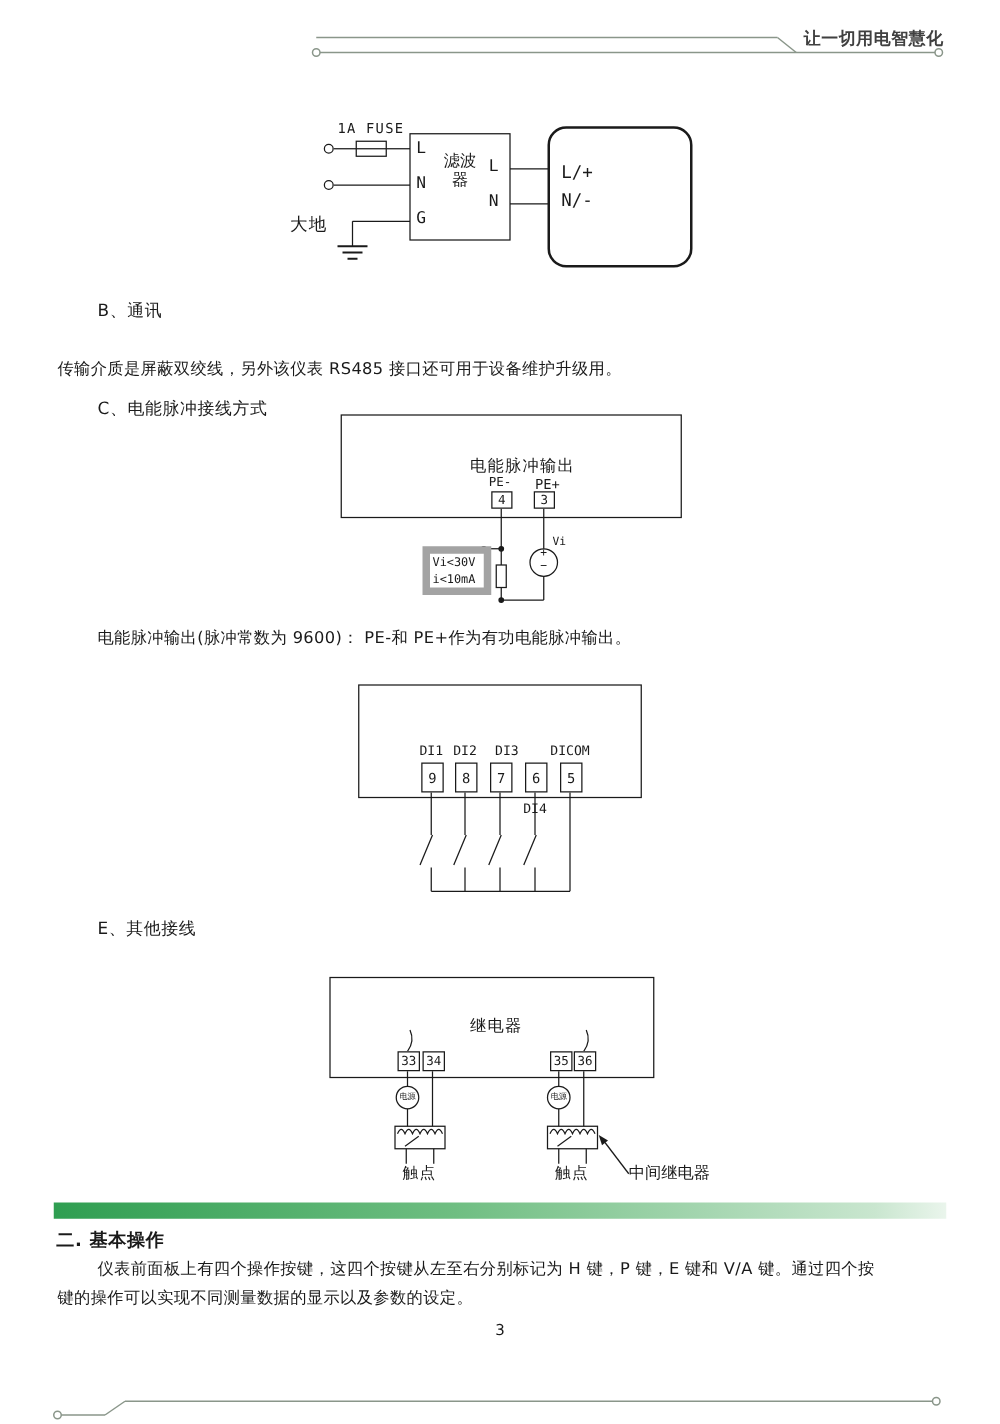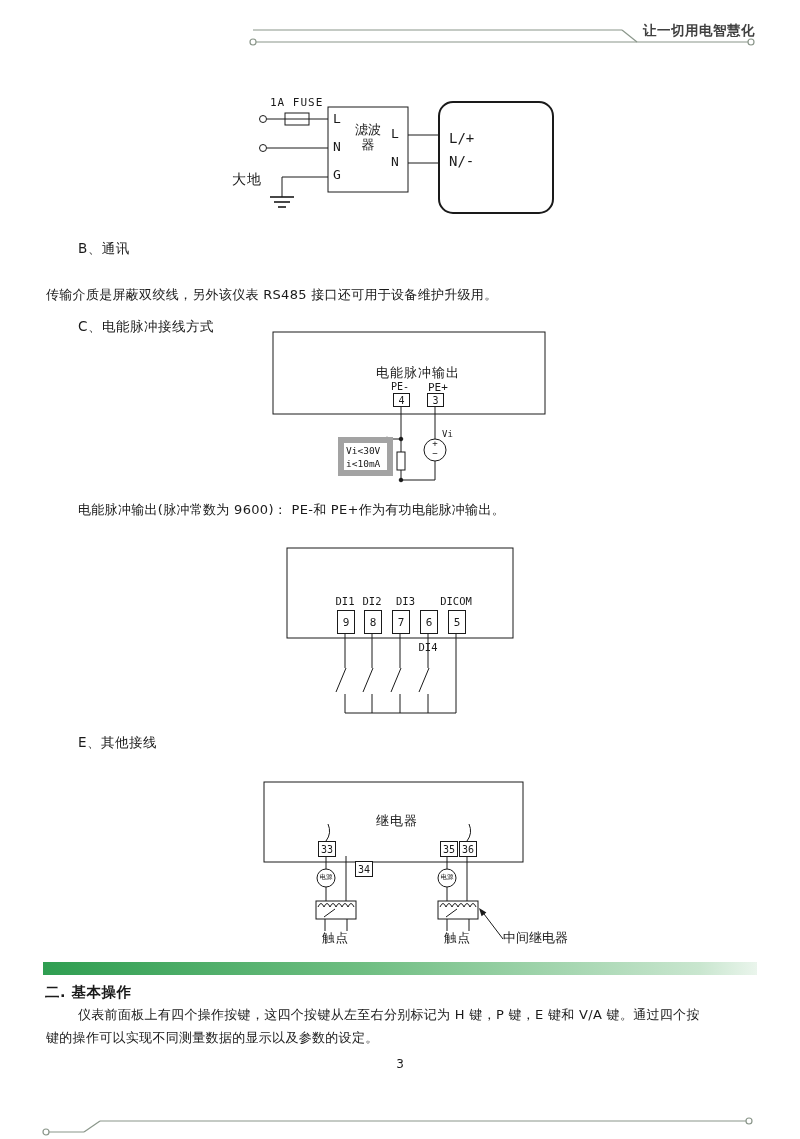--- a/index.html
+++ b/index.html
@@ -153,21 +153,21 @@
       <path d="M185,132 q3,-7 6,0 q3,-7 6,0 q3,-7 6,0 q3,-7 6,0 q3,-7 6,0 q3,-7 6,0"></path>
       <line x1="191" y1="142" x2="202" y2="134"></line>
       <line x1="192" y1="144" x2="192" y2="156"></line>
       <line x1="214" y1="144" x2="214" y2="156"></line>
       <line x1="248" y1="164" x2="229" y2="139"></line>
       <polygon points="224,133 231.4,137.4 226.6,141.2" fill="#1a1a1a" stroke="none"></polygon>
     </g>
   </svg>
   <div class="abs diagram-label" style="left:376px;top:812px;">继电器</div>
   <div class="termbox" style="left:318px;top:841px;width:16px;height:14px;font-size:10px;">33</div>
-  <div class="termbox" style="left:355px;top:841px;width:16px;height:14px;font-size:10px;margin-top:20px;">34</div>
+  <div class="termbox" style="left:338px;top:841px;width:16px;height:14px;font-size:10px;">34</div>
   <div class="termbox" style="left:440px;top:841px;width:16px;height:14px;font-size:10px;">35</div>
   <div class="termbox" style="left:459px;top:841px;width:16px;height:14px;font-size:10px;">36</div>
   <div class="abs" style="left:317px;top:873px;width:18px;text-align:center;font-size:6.5px;">电源</div>
   <div class="abs" style="left:438px;top:873px;width:18px;text-align:center;font-size:6.5px;">电源</div>
   <div class="abs" style="left:322px;top:930px;font-size:12.5px;letter-spacing:1px;">触点</div>
   <div class="abs" style="left:444px;top:930px;font-size:12.5px;letter-spacing:1px;">触点</div>
   <div class="abs" style="left:503px;top:929px;font-size:13px;">中间继电器</div>
 
   <div class="greenbar"></div>
   <div class="abs h2" style="left:45px;top:983px;">二. 基本操作</div>

